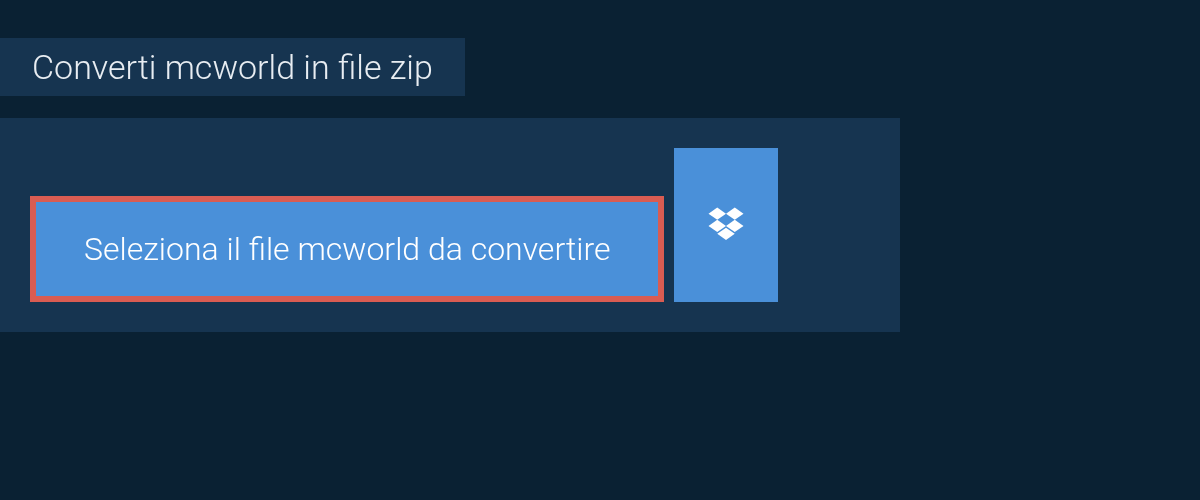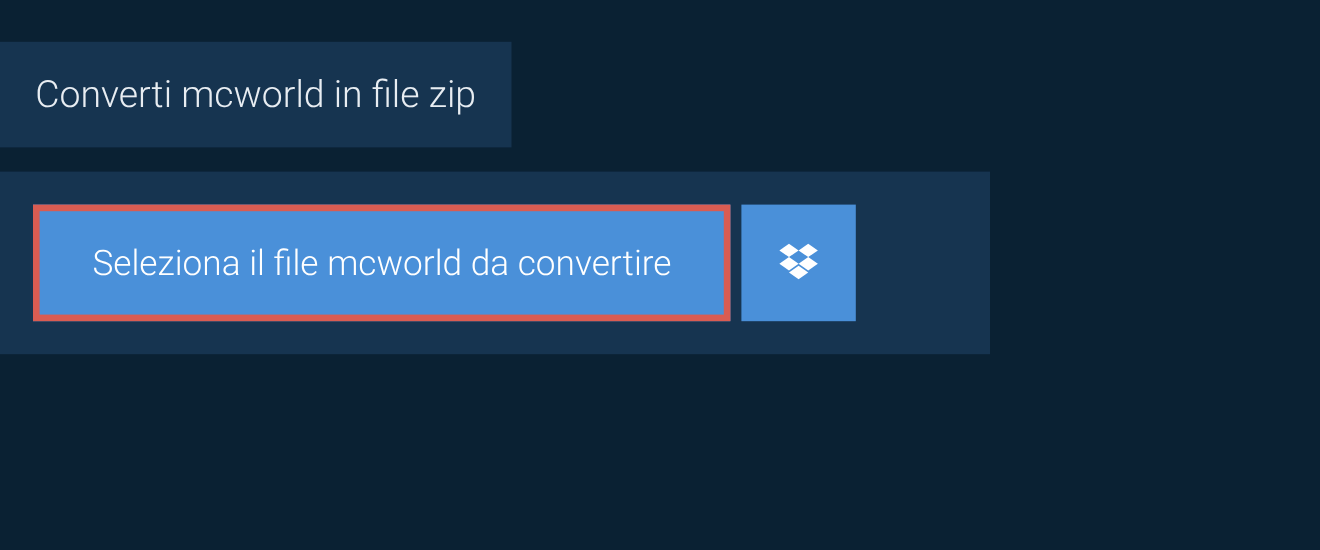--- a/index.html
+++ b/index.html
@@ -10,21 +10,21 @@
     body {
       width: 1200px;
       height: 500px;
       background: #0a2133;
       font-family: -apple-system, BlinkMacSystemFont, "Segoe UI", Roboto, Helvetica, Arial, sans-serif;
       overflow: hidden;
     }
     .title-tab {
       background: #163450;
       display: inline-block;
-      padding: 28px 32px;
+      padding: 9px 32px;
       margin-top: 38px;
     }
     .title-tab span {
       color: #e8edf2;
       font-size: 34px;
       font-weight: 300;
     }
     .panel {
       background: #163450;
       margin-top: 22px;
@@ -35,20 +35,21 @@
       display: flex;
       gap: 10px;
       align-items: stretch;
     }
     .select-button {
       background: #4a90d9;
       border: 6px solid #d95c52;
       padding: 28px 48px;
       flex: 0 0 auto;
       cursor: pointer;
+      margin-top: 48px;
     }
     .select-button span {
       color: #ffffff;
       font-size: 32px;
       font-weight: 300;
       white-space: nowrap;
     }
     .dropbox-button {
       background: #4a90d9;
       width: 104px;

